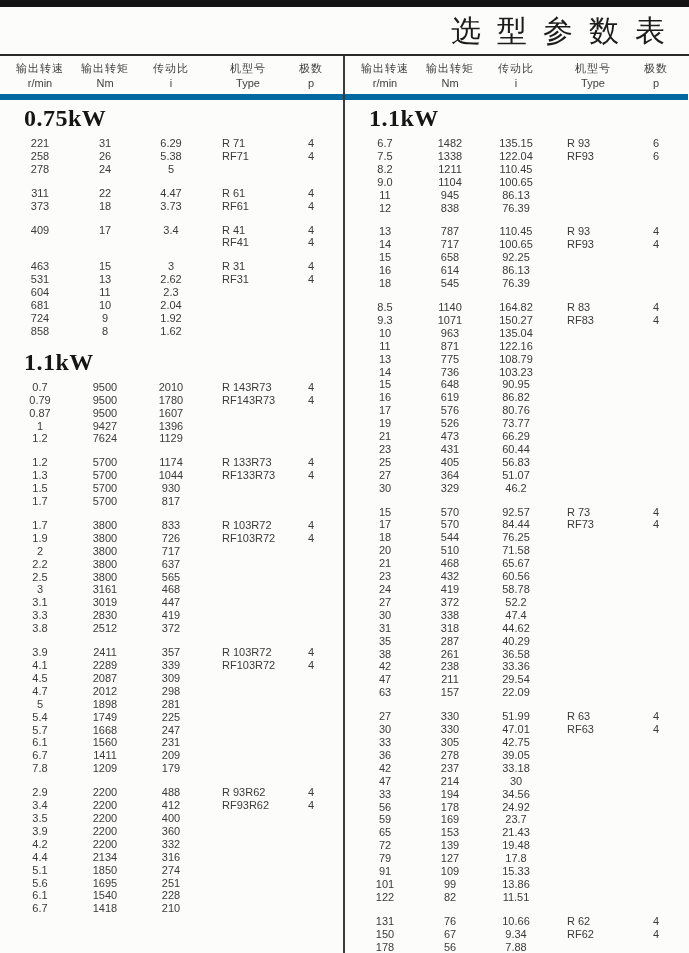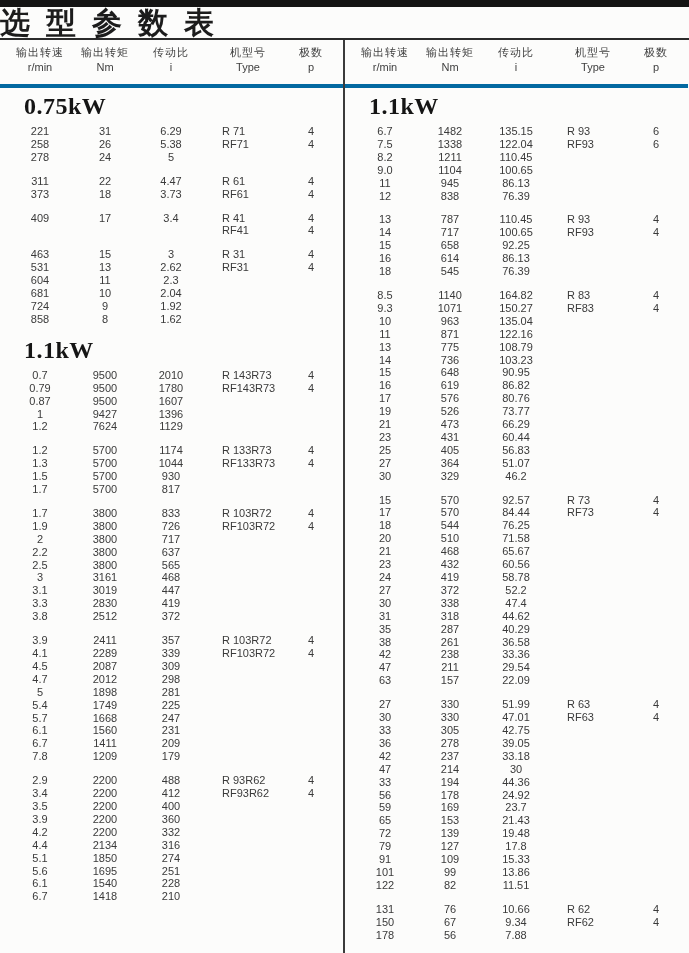--- a/index.html
+++ b/index.html
@@ -7,43 +7,43 @@
     position:relative;
     width:689px; height:953px;
     margin:0 auto;
     background:#fcfcfb;
     overflow:hidden;
     font-family:"Liberation Sans","DejaVu Sans",sans-serif;
     color:#3a3a3a;
   }
   .top-bar { height:7px; background:#141414; }
   .title {
-    margin:0;
-    text-align:left;
+    margin:8px;
+    text-align:right;
     font-size:30px;
-    font-weight:bold;
+    font-weight:normal;
     letter-spacing:16px;
     line-height:31px;
     color:#1c1c1c;
     white-space:nowrap;
   }
   .title-rule { border-bottom:2px solid #2b2b2b; }
   .columns {
     display:flex;
     align-items:stretch;
     min-height:913px;
   }
   .half { width:343px; }
   .center-divider { width:2px; background:#3b3b3b; }
   
   .half-header {
     display:grid;
     grid-template-columns:64px 66px 66px 88px 38px;
-    padding:5px 0 10px 8px;
-    border-bottom:4px solid #0369a1;
+    padding:5px 0 4px 8px;
+    border-bottom:6px solid #0369a1;
   }
   .hcell { text-align:center; font-size:11px; color:#3f3f3f; }
   .hcn { line-height:15px; letter-spacing:1px; }
   .hunit { line-height:14px; }
   
   .half-body { padding-left:8px; }
   .kw-heading {
     font-size:24px;
     font-weight:bold;
     color:#151515;
@@ -834,21 +834,21 @@
             <div class="row">
               <div class="cell c1">47</div>
               <div class="cell c2">214</div>
               <div class="cell c3">30</div>
               <div class="cell c4"></div>
               <div class="cell c5"></div>
             </div>
             <div class="row">
               <div class="cell c1">33</div>
               <div class="cell c2">194</div>
-              <div class="cell c3">44.36</div>
+              <div class="cell c3">34.56</div>
               <div class="cell c4"></div>
               <div class="cell c5"></div>
             </div>
             <div class="row">
               <div class="cell c1">56</div>
               <div class="cell c2">178</div>
               <div class="cell c3">24.92</div>
               <div class="cell c4"></div>
               <div class="cell c5"></div>
             </div>

